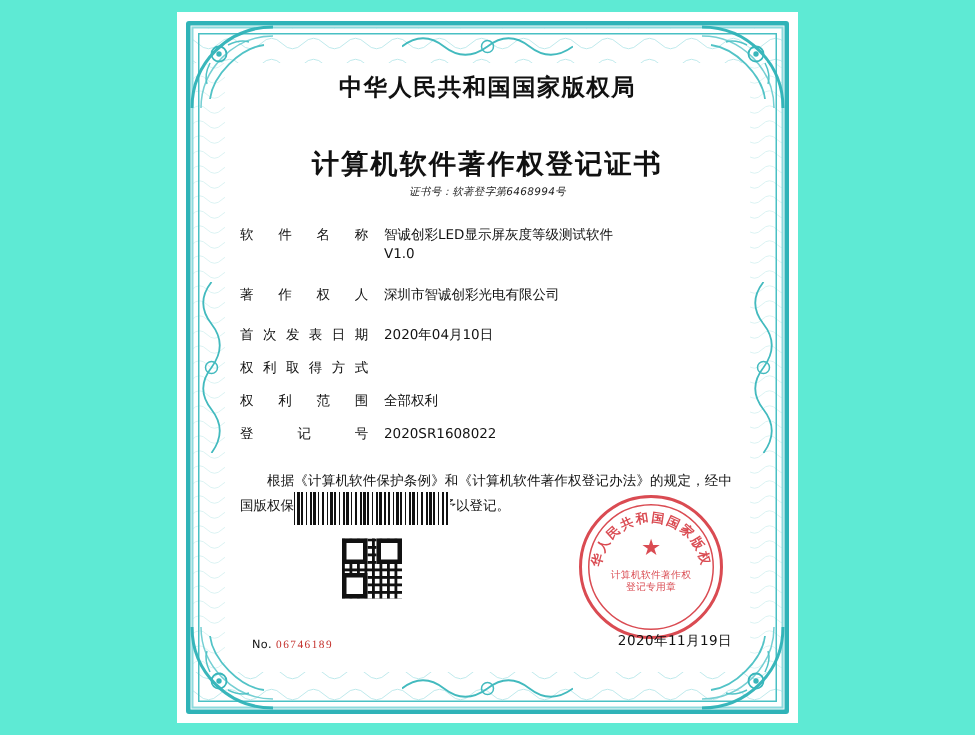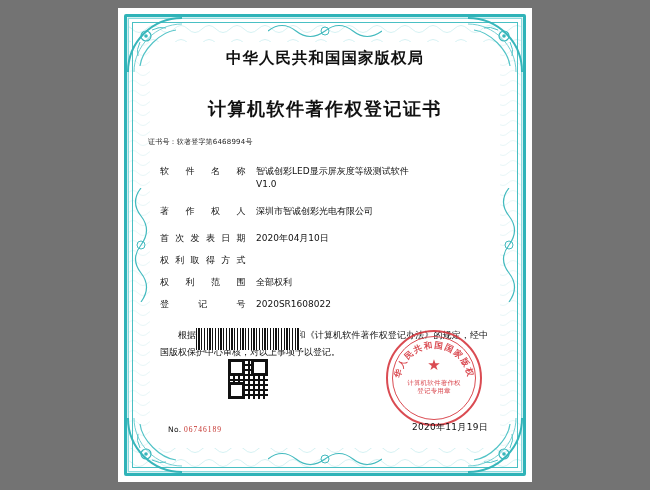--- a/index.html
+++ b/index.html
@@ -10,21 +10,21 @@
     width: 650px;
     height: 490px;
     background: #ffffff;
     font-family: "DejaVu Sans", "Liberation Sans", sans-serif;
     overflow: hidden;
   }
   .page {
     position: relative;
     width: 650px;
     height: 490px;
-    background: #737373;
+    background: #5eead4;
   }
   
   .cert {
     position: absolute;
     left: 118px;
     top: 8px;
     width: 414px;
     height: 474px;
     background: #ffffff;
     overflow: hidden;
@@ -98,24 +98,26 @@
   }
   .title-main {
     text-align: center;
     font-size: 18px;
     font-weight: bold;
     color: #111111;
     letter-spacing: 1.5px;
     margin-top: 28px;
   }
   .cert-no {
+    text-align: center;
     font-size: 7px;
     color: #222222;
-    margin-top: 16px;
+    margin-top: 2px;
     letter-spacing: 0.2px;
+    font-style: italic;
   }
 
   .fields {
     margin-top: 18px;
     padding-left: 12px;
   }
   .row {
     display: flex;
     align-items: flex-start;
     margin-bottom: 9px;

